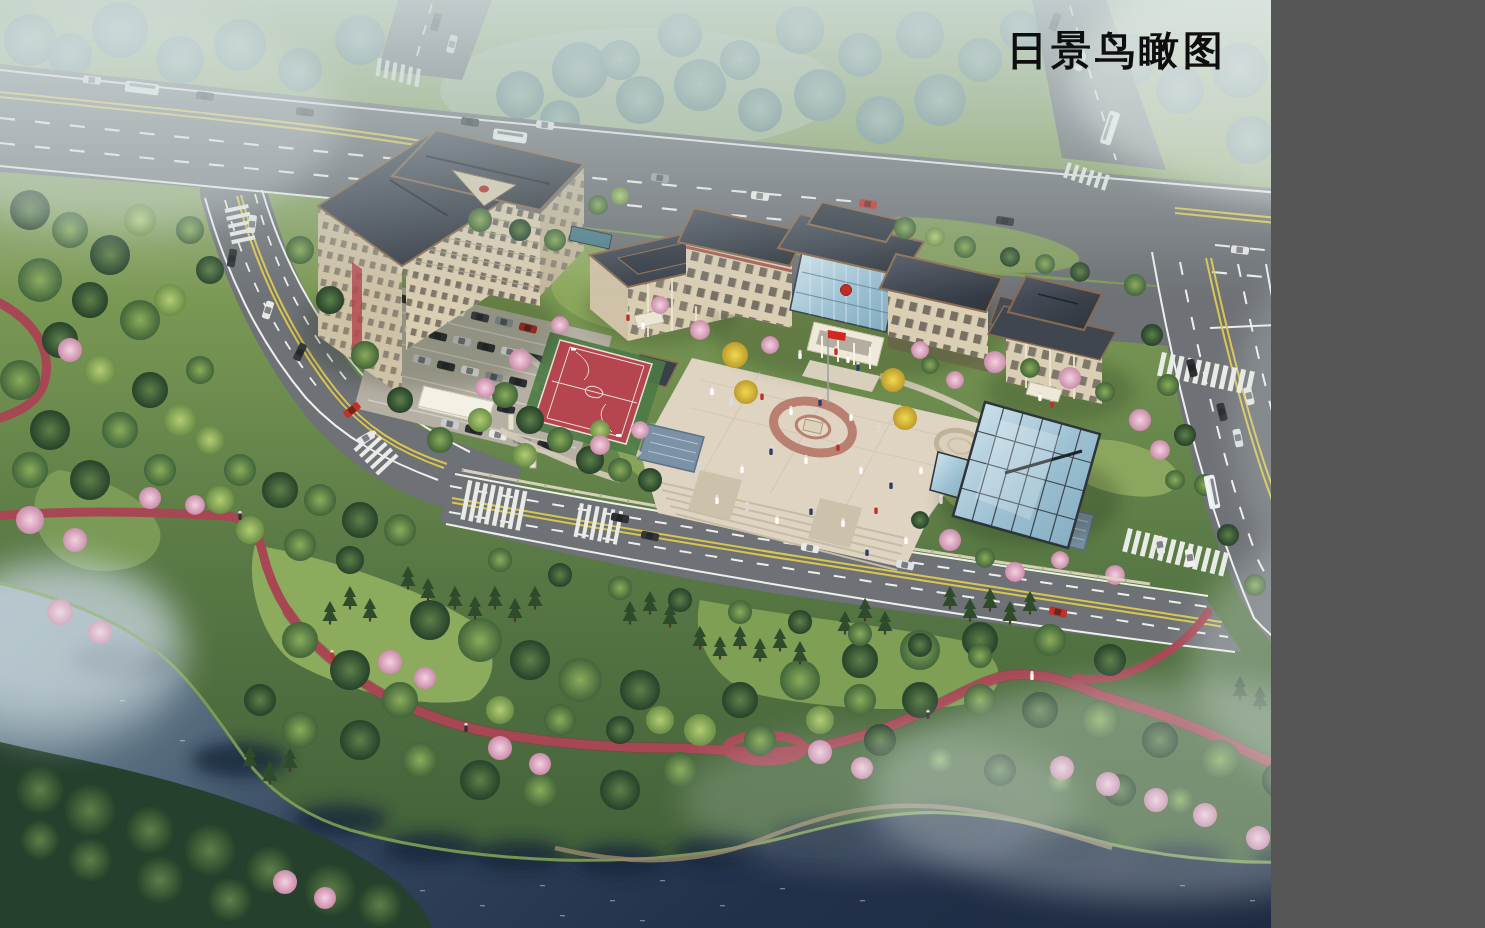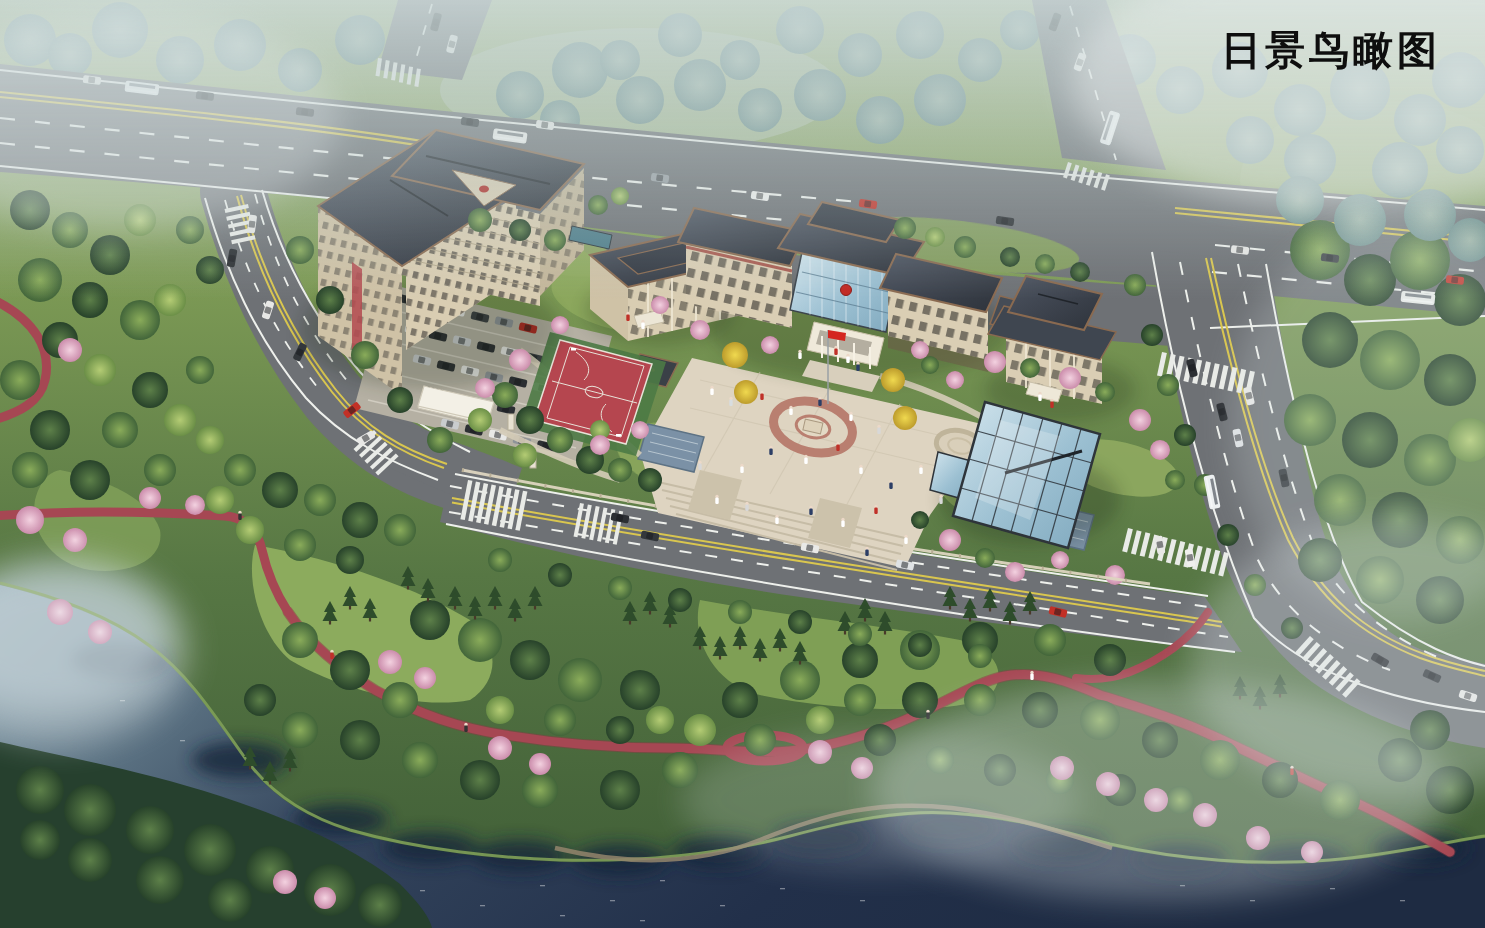--- a/index.html
+++ b/index.html
@@ -1,16 +1,16 @@
 <!DOCTYPE html>
 <html><head>
 <meta charset="utf-8">
 <style>
   html,body{margin:0;padding:0;background:#555;}
-  .stage{position:relative;width:1485px;height:928px;overflow:hidden;
+  .stage{position:relative;width:1271px;height:928px;overflow:hidden;
          font-family:"Liberation Sans",sans-serif;background:#d946ef;}
   .stage svg{position:absolute;left:0;top:0;}
   .title{position:absolute;top:30px;right:44px;font-size:40px;font-weight:bold;
          color:#0e0e0e;letter-spacing:4px;line-height:1;}
   .t1{fill:url(#gT1)} .t2{fill:url(#gT2)} .t3{fill:url(#gT3)}
   .tp{fill:url(#gP)}  .ty{fill:url(#gY)}  .th{fill:url(#gH)}
   .mw{stroke:#eef0ec;fill:none} .my{stroke:#d9c64f;fill:none}
   .rd{fill:#6e7175}
   .cw rect{fill:#e9ebe7}
   .roofline{stroke:#8a6a50;stroke-width:2;fill:url(#gRoof)}

